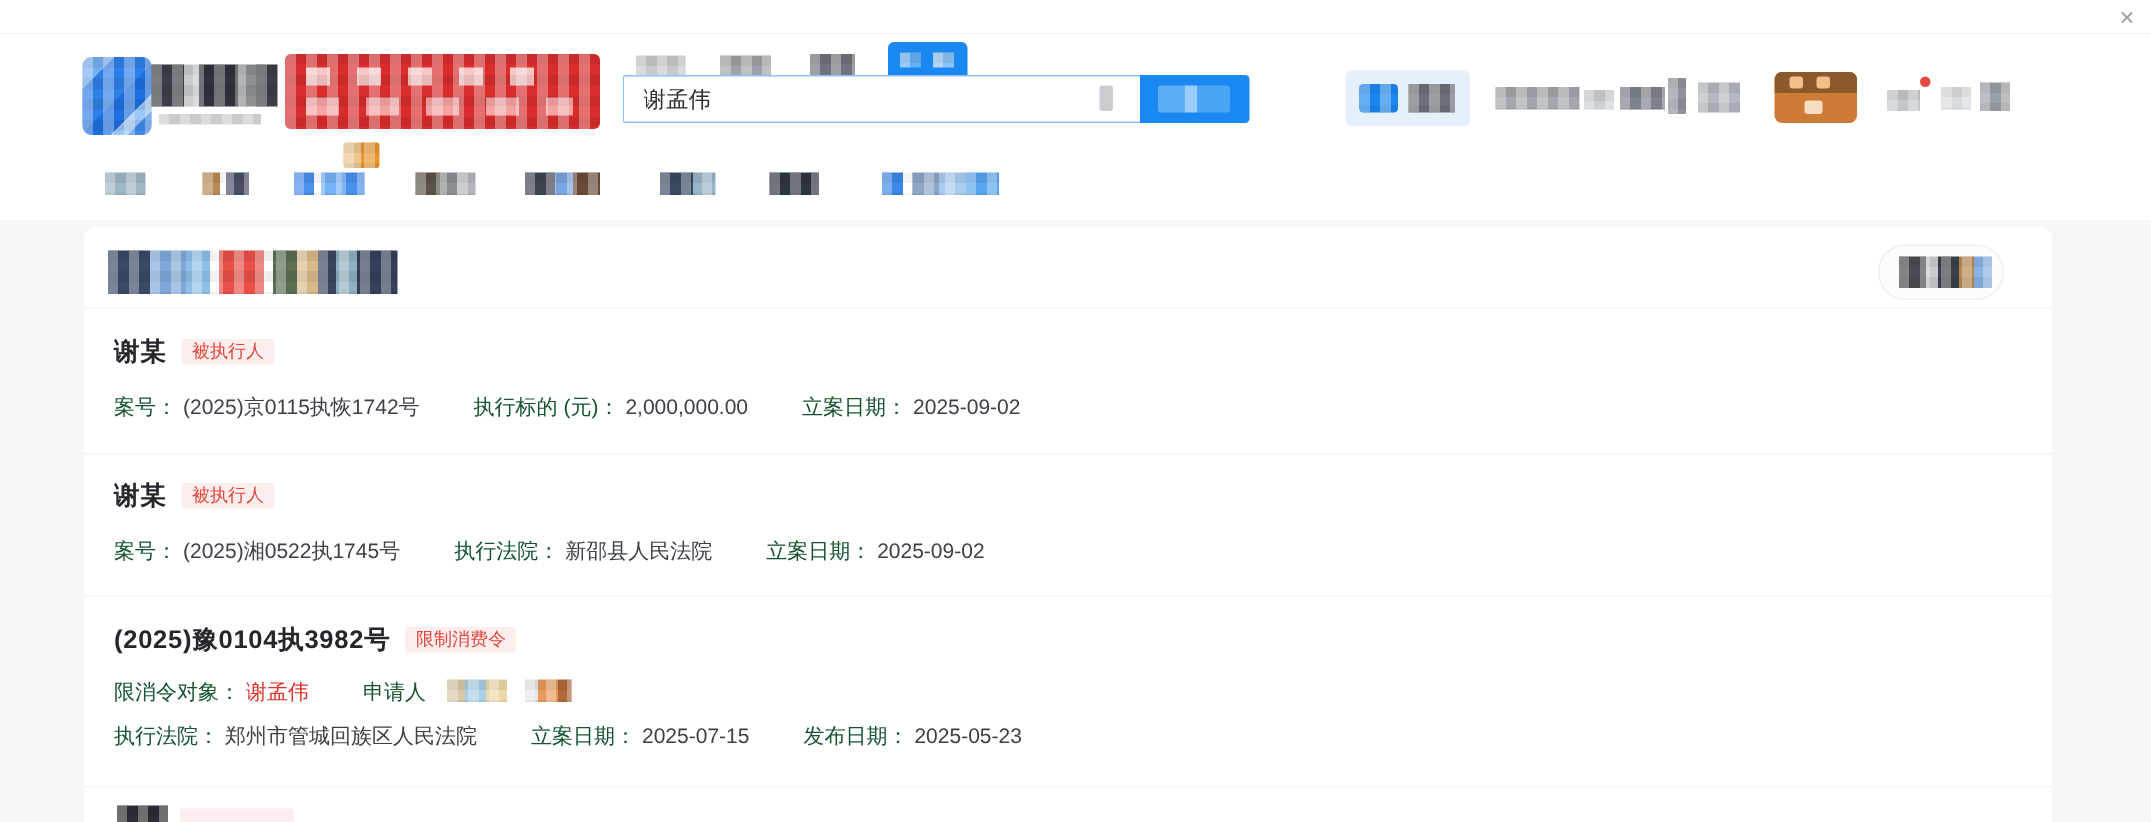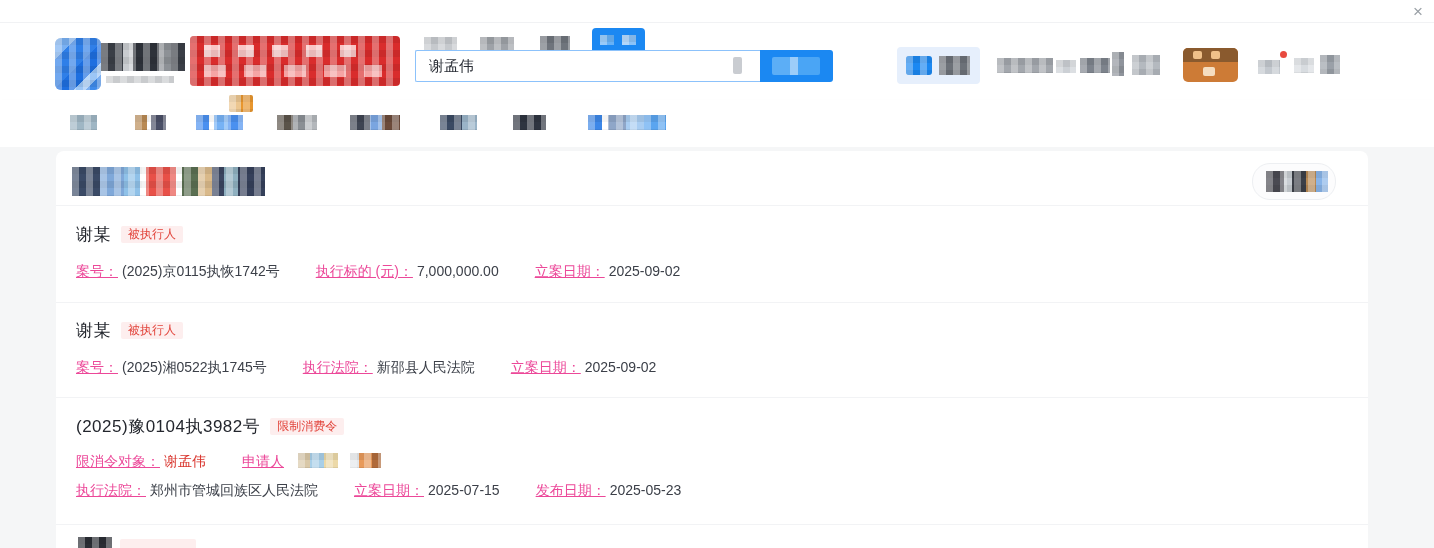--- a/index.html
+++ b/index.html
@@ -30,25 +30,25 @@
     border-radius:0 3px 3px 0;cursor:pointer;}
   .search-btn-pix{left:12px;top:7px;width:48px;height:18px;background:
     linear-gradient(90deg,#5caef6 0 18px,#9ccdf9 18px 26px,#4aa5f5 26px 48px);border-radius:2px;}
   .input-cam{left:733px;top:57px;width:9px;height:17px;background:#c9ccd1;border-radius:2px;}
   .search-tab-active{left:592px;top:28px;width:53px;height:23px;background:#1b88f2;
     border-radius:4px 4px 0 0;cursor:pointer;}
   
   .underline{left:202px;top:136px;width:38px;height:3px;border-radius:2px;background:#2e86d9;}
   
   .divider{left:0;width:1312px;height:1px;background:#f2f3f5;}
-  .row-title{font-size:17px;font-weight:normal;color:#23262d;letter-spacing:.5px;}
+  .row-title{font-size:17px;font-weight:bold;color:#23262d;letter-spacing:.5px;}
   .badge{display:inline-block;margin-left:10px;font-size:12px;font-weight:normal;color:#e2453c;
     background:#fdeeee;border-radius:2px;padding:0 7px;vertical-align:2px;}
   .fields{display:flex;column-gap:36px;font-size:14px;white-space:nowrap;}
-  .lbl{color:#ec4899;text-decoration:underline;}
+  .lbl{color:#14532d;}
   .val{color:#3c4049;margin-left:4px;}
   .val-red{color:#d9342c;margin-left:4px;}
   .rowlink{cursor:pointer;}
 </style>
 </head>
 <body>
 
 <div id="app">
 
   <div class="abs top-line"></div>
@@ -138,21 +138,21 @@
     </div>
 
     <div class="abs divider" style="top:54px;"></div>
 
     <div class="abs" style="left:20px;top:72px;">
       <div>
         <span class="row-title rowlink">谢某</span><span class="badge">被执行人</span>
       </div>
       <div class="fields" style="margin-top:17px;">
         <span><span class="lbl">案号：</span><span class="val">(2025)京0115执恢1742号</span></span>
-        <span><span class="lbl">执行标的 (元)：</span><span class="val">7,000,000.00</span></span>
+        <span><span class="lbl">执行标的 (元)：</span><span class="val">2,000,000.00</span></span>
         <span><span class="lbl">立案日期：</span><span class="val">2025-09-02</span></span>
       </div>
     </div>
 
     <div class="abs divider" style="top:151px;"></div>
 
     <div class="abs" style="left:20px;top:168px;">
       <div>
         <span class="row-title rowlink">谢某</span><span class="badge">被执行人</span>
       </div>

